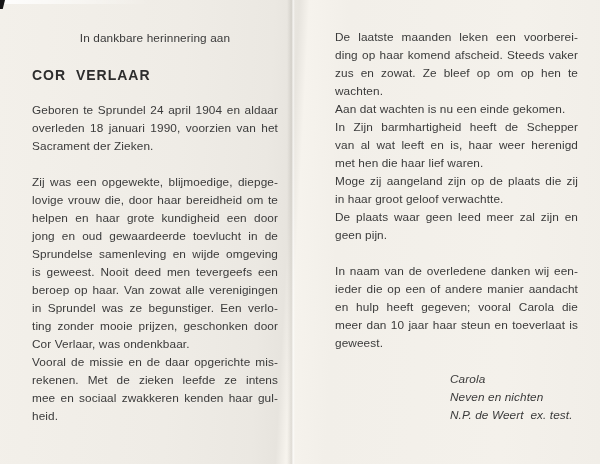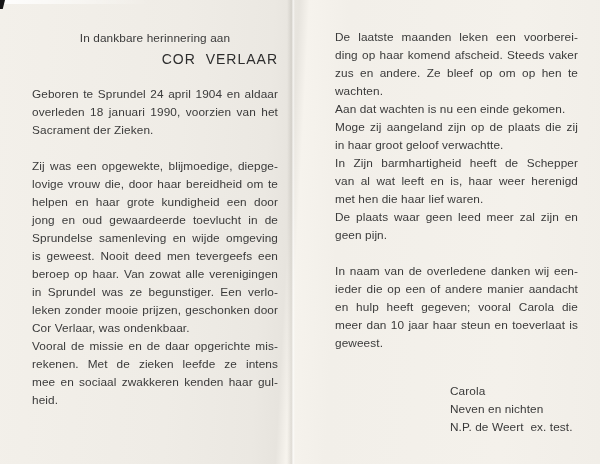--- a/index.html
+++ b/index.html
@@ -45,40 +45,40 @@
   .page { position: absolute; }
   .page-left  { left: 32px;  top: 29px; width: 246px; }
   .page-right { left: 335px; top: 28px; width: 243px; }
 
   .intro {
     text-align: center;
     font-size: 11.8px; line-height: 18px;
     letter-spacing: 0.1px;
   }
   .name {
-    text-align: right;
+    text-align: left;
     font-size: 14px; line-height: 18px;
-    font-weight: normal;
+    font-weight: bold;
     letter-spacing: 1px;
     white-space: pre;
-    margin-top: 3px;
+    margin-top: 19px;
     color: var(--name-ink, #2d2d2d);
   }
   .page-left .paras { margin-top: 17px; }
   .para { margin: 0; }
   .para.gap { margin-top: 18px; }
   .line {
     font-size: 11.8px; line-height: 18px;
     letter-spacing: 0.1px;
     text-align: justify;
     text-align-last: justify;
   }
   .line.last { text-align-last: left; }
 
-  .signature { margin-top: 30px; margin-left: 115px; }
+  .signature { margin-top: 18px; margin-left: 115px; font-style: italic; }
   .sig-line {
     font-size: 11.8px; line-height: 18px;
     letter-spacing: 0.1px;
     white-space: pre;
   }
 </style>
 </head>
 <body>
 
 <div class="scan">
@@ -97,51 +97,51 @@
         </div>
         <div class="para gap">
           <div class="line">Zij was een opgewekte, blijmoedige, diepge-</div>
           <div class="line">lovige vrouw die, door haar bereidheid om te</div>
           <div class="line">helpen en haar grote kundigheid een door</div>
           <div class="line">jong en oud gewaardeerde toevlucht in de</div>
           <div class="line">Sprundelse samenleving en wijde omgeving</div>
           <div class="line">is geweest. Nooit deed men tevergeefs een</div>
           <div class="line">beroep op haar. Van zowat alle verenigingen</div>
           <div class="line">in Sprundel was ze begunstiger. Een verlo-</div>
-          <div class="line">leken zonder mooie prijzen, geschonken door</div>
+          <div class="line">ting zonder mooie prijzen, geschonken door</div>
           <div class="line last">Cor Verlaar, was ondenkbaar.</div>
         </div>
         <div class="para">
           <div class="line">Vooral de missie en de daar opgerichte mis-</div>
           <div class="line">rekenen. Met de zieken leefde ze intens</div>
           <div class="line">mee en sociaal zwakkeren kenden haar gul-</div>
           <div class="line last">heid.</div>
         </div>
       </div>
   </div>
 
   <div class="page page-right">
     <div class="paras">
         <div class="para">
           <div class="line">De laatste maanden leken een voorberei-</div>
           <div class="line">ding op haar komend afscheid. Steeds vaker</div>
-          <div class="line">zus en andere. Ze bleef op om op hen te</div>
+          <div class="line">zus en zowat. Ze bleef op om op hen te</div>
           <div class="line last">wachten.</div>
         </div>
         <div class="para">
           <div class="line last">Aan dat wachten is nu een einde gekomen.</div>
         </div>
         <div class="para">
-          <div class="line">Moge zij aangeland zijn op de plaats die zij</div>
-          <div class="line last">in haar groot geloof verwachtte.</div>
-        </div>
-        <div class="para">
           <div class="line">In Zijn barmhartigheid heeft de Schepper</div>
           <div class="line">van al wat leeft en is, haar weer herenigd</div>
           <div class="line last">met hen die haar lief waren.</div>
+        </div>
+        <div class="para">
+          <div class="line">Moge zij aangeland zijn op de plaats die zij</div>
+          <div class="line last">in haar groot geloof verwachtte.</div>
         </div>
         <div class="para">
           <div class="line">De plaats waar geen leed meer zal zijn en</div>
           <div class="line last">geen pijn.</div>
         </div>
         <div class="para gap">
           <div class="line">In naam van de overledene danken wij een-</div>
           <div class="line">ieder die op een of andere manier aandacht</div>
           <div class="line">en hulp heeft gegeven; vooral Carola die</div>
           <div class="line">meer dan 10 jaar haar steun en toeverlaat is</div>

